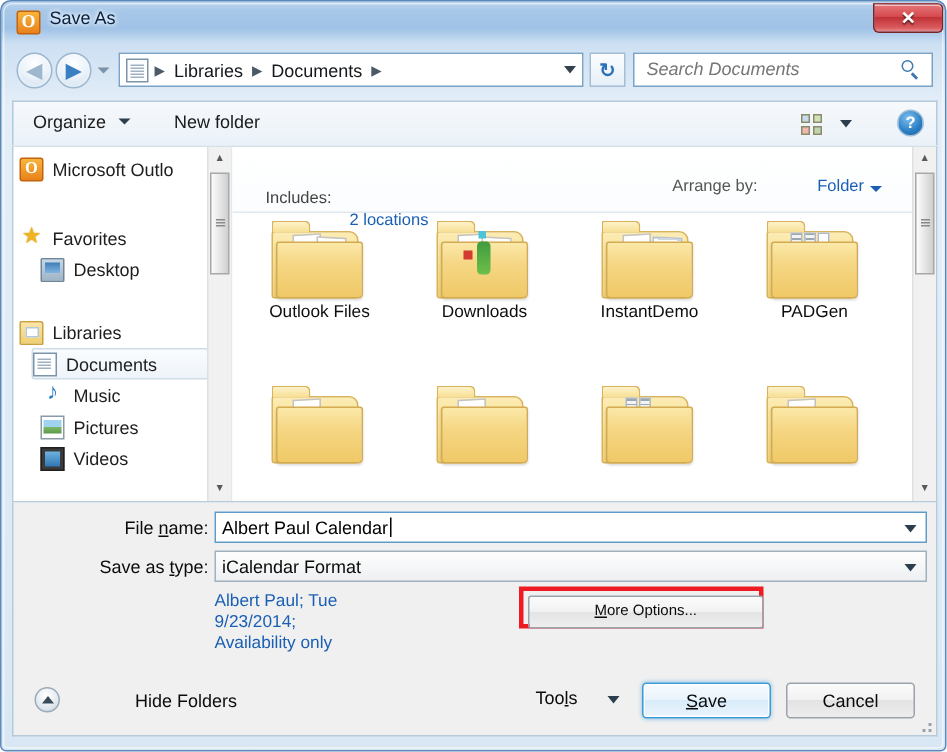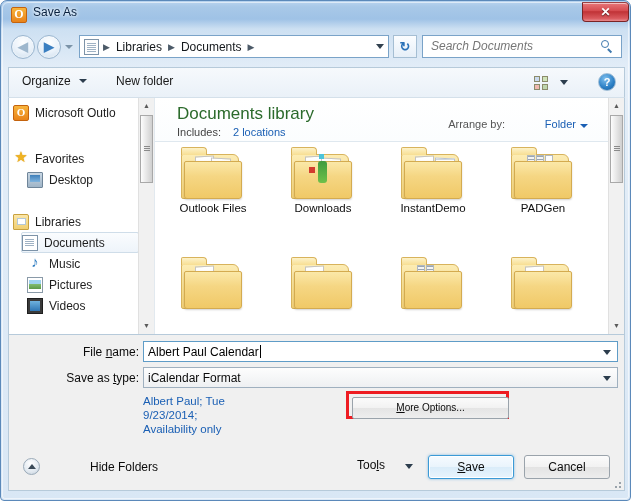--- a/index.html
+++ b/index.html
@@ -538,21 +538,21 @@
     color: #2b6a2b;
   }
   .lib-includes-label {
     position: absolute;
     left: 22px; top: 28px;
     font-size: 11px;
     color: #444444;
   }
   .lib-includes-link {
     position: absolute;
-    left: 78px; top: 28px;
+    left: 78px; top: 43px;
     font-size: 11px;
     color: #1a5fb4;
     cursor: pointer;
   }
   .arrange-label {
     position: absolute;
     right: 103px; top: 20px;
     font-size: 11px;
     color: #555555;
   }
@@ -972,21 +972,20 @@
 
       <div class="sb-scroll">
         <div class="sb-arrow up">▲</div>
         <div class="sb-thumb" style="top:17px; height:68px;"></div>
         <div class="sb-arrow down">▼</div>
       </div>
     </div>
 
     <div class="filepane">
       <div class="lib-header">
-        <div class="lib-title">Documents library</div>
         <div class="lib-includes-label">Includes:</div>
         <div class="lib-includes-link">2 locations</div>
         <div class="arrange-label">Arrange by:</div>
         <div class="arrange-value">Folder</div>
         <div class="arrange-caret"></div>
       </div>
 
       <div class="filegrid">
 
         <div class="fileitem" style="left:116px; top:4px;">

